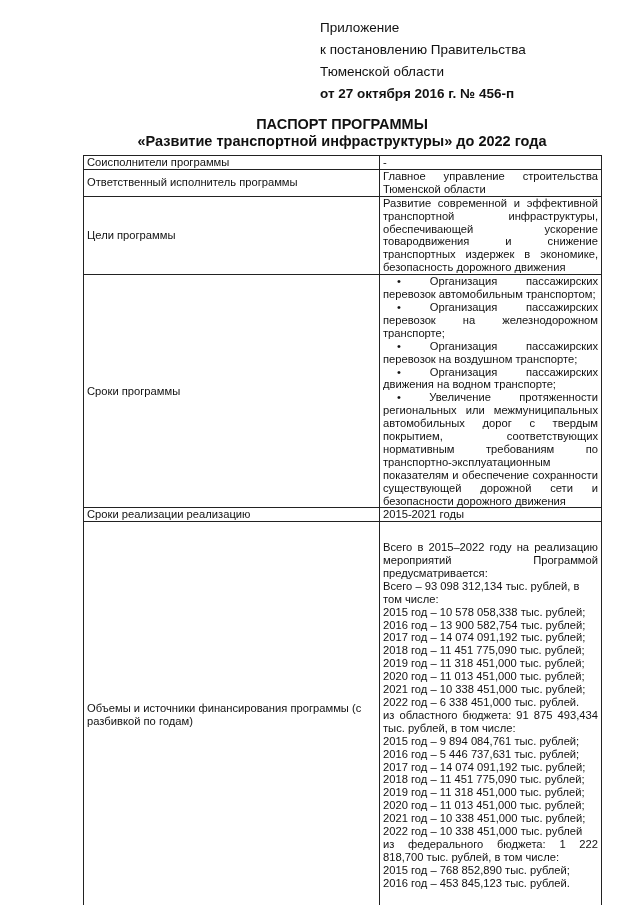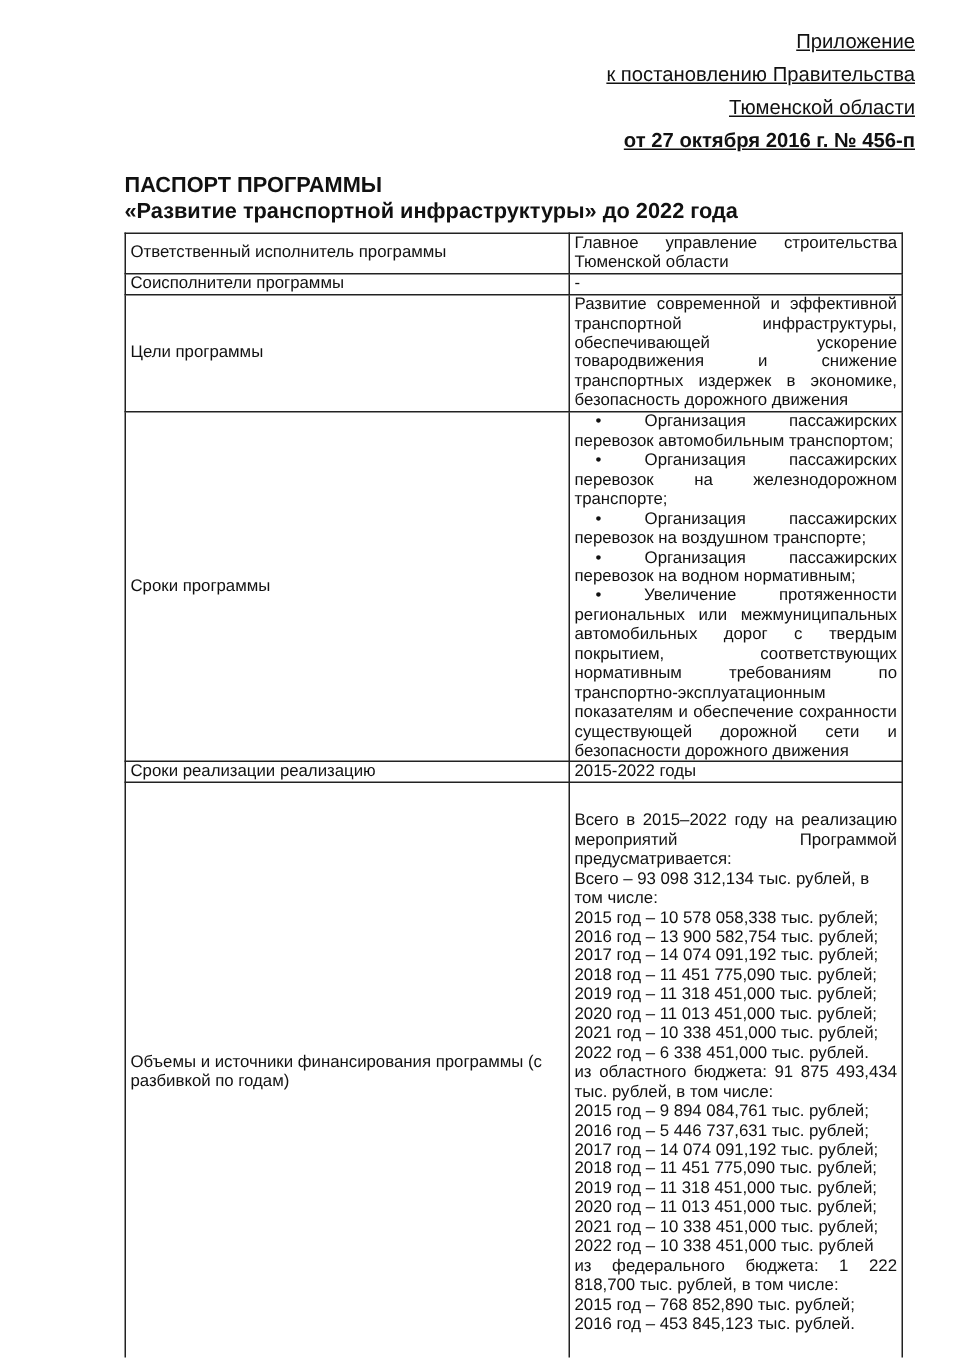--- a/index.html
+++ b/index.html
@@ -1,26 +1,26 @@
 <!DOCTYPE html>
 <html><head>
 <meta charset="utf-8">
 <style>
   html, body { margin: 0; padding: 0; background: #ffffff; }
   body {
     width: 640px; height: 905px; position: relative; overflow: hidden;
     font-family: "Liberation Sans", sans-serif; color: #111;
   }
   .header-block { position: absolute; left: 320px; width: 300px; text-align: center; }
-  .h-line { font-size: 13.5px; line-height: 16px; position: absolute; left: 0; width: 100%; text-align: right; text-decoration: underline; }
+  .h-line { font-size: 13.5px; line-height: 16px; position: absolute; left: 0; width: 100%; text-align: left; }
   #h1 { top: 20px; left: 0; width: 290px; }
   #h2 { top: 42px; left: 0; width: 290px; }
   #h3 { top: 64px; left: 0; width: 290px; }
   #h4 { top: 86px; left: 0; width: 290px; font-weight: bold; }
-  .title { position: absolute; left: 83px; width: 518px; text-align: left; font-weight: bold; font-size: 14.5px; line-height: 17px; }
+  .title { position: absolute; left: 83px; width: 518px; text-align: center; font-weight: bold; font-size: 14.5px; line-height: 17px; }
   #t1 { top: 116px; }
   #t2 { top: 133px; }
   table.passport {
     position: absolute; left: 83px; top: 155px; width: 519px;
     border-collapse: collapse; table-layout: fixed;
     font-size: 11.2px; line-height: 12.9px;
   }
   table.passport td {
     border: 1px solid #222; vertical-align: middle; padding: 0 3px;
   }
@@ -37,45 +37,45 @@
   <div class="h-line" id="h2">к постановлению Правительства</div>
   <div class="h-line" id="h3">Тюменской области</div>
   <div class="h-line" id="h4">от 27 октября 2016 г. № 456-п</div>
 </div>
 
 <div class="title" id="t1">ПАСПОРТ ПРОГРАММЫ</div>
 <div class="title" id="t2">«Развитие транспортной инфраструктуры» до 2022 года</div>
 
 <table class="passport">
   <tbody>
-      <tr style="height:25px">
+      <tr style="height:13px">
+    <td class="lbl">Соисполнители программы</td>
+    <td class="val">-</td>
+  </tr>
+  <tr style="height:25px">
     <td class="lbl">Ответственный исполнитель программы</td>
     <td class="val">Главное управление строительства Тюменской области</td>
-  </tr>
-  <tr style="height:13px">
-    <td class="lbl">Соисполнители программы</td>
-    <td class="val">-</td>
   </tr>
   <tr style="height:77px">
     <td class="lbl">Цели программы</td>
     <td class="val">Развитие современной и эффективной транспортной инфраструктуры, обеспечивающей ускорение товародвижения и снижение транспортных издержек в экономике, безопасность дорожного движения</td>
   </tr>
   <tr style="height:214px">
     <td class="lbl">Сроки программы</td>
     <td class="val">
       <span class="bullet">• Организация пассажирских перевозок автомобильным транспортом;</span>
       <span class="bullet">• Организация пассажирских перевозок на железнодорожном транспорте;</span>
       <span class="bullet">• Организация пассажирских перевозок на воздушном транспорте;</span>
-      <span class="bullet">• Организация пассажирских перевозок на водном нормативным;</span>
+      <span class="bullet">• Организация пассажирских движения на водном транспорте;</span>
       <span class="bullet">• Увеличение протяженности региональных или межмуниципальных автомобильных дорог с твердым покрытием, соответствующих нормативным требованиям по транспортно-эксплуатационным показателям и обеспечение сохранности существующей дорожной сети и безопасности дорожного движения</span>
     </td>
   </tr>
   <tr style="height:13px">
     <td class="lbl">Сроки реализации реализацию</td>
-    <td class="val">2015-2022 годы</td>
+    <td class="val">2015-2021 годы</td>
   </tr>
   <tr style="height:387px">
     <td class="lbl">Объемы и источники финансирования программы (с разбивкой по годам)</td>
     <td class="val">
       <span class="bullet" style="text-indent:0">Всего в 2015–2022 году на реализацию мероприятий Программой предусматривается:</span>
       <span class="line">Всего – 93 098 312,134 тыс. рублей, в том числе:</span>
       <span class="line">2015 год – 10 578 058,338 тыс. рублей;</span>
       <span class="line">2016 год – 13 900 582,754 тыс. рублей;</span>
       <span class="line">2017 год – 14 074 091,192 тыс. рублей;</span>
       <span class="line">2018 год – 11 451 775,090 тыс. рублей;</span>

